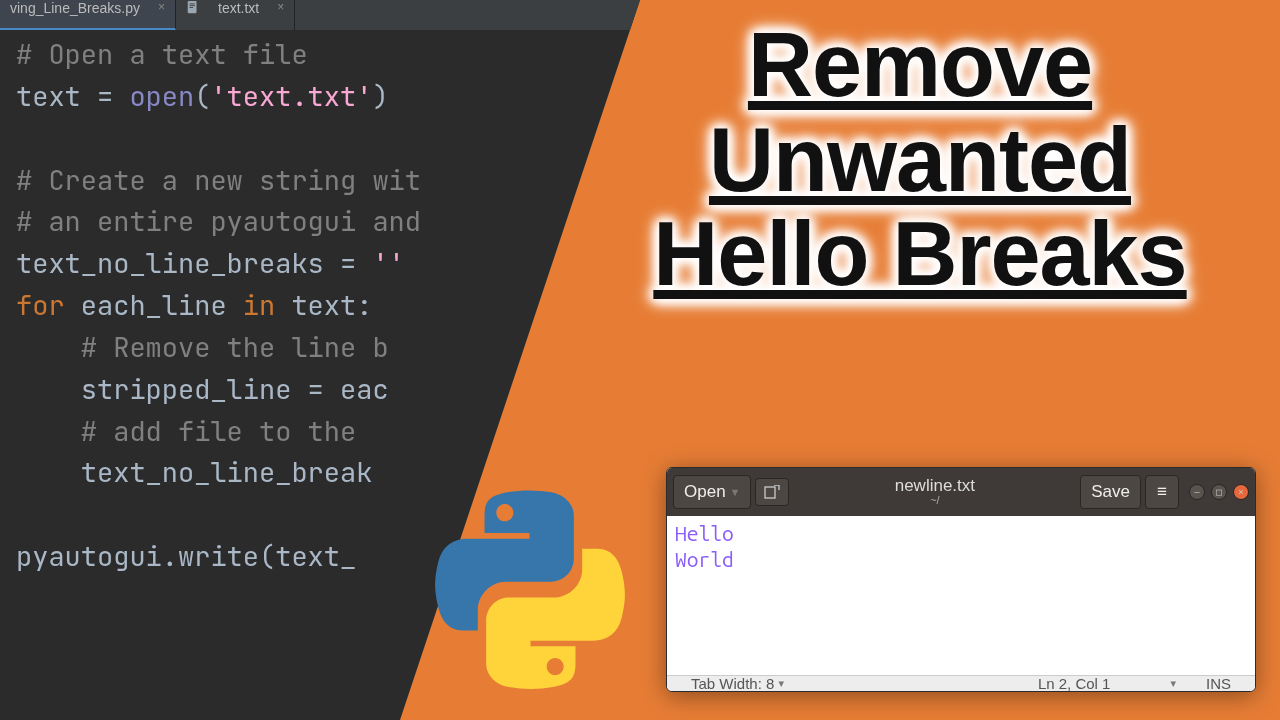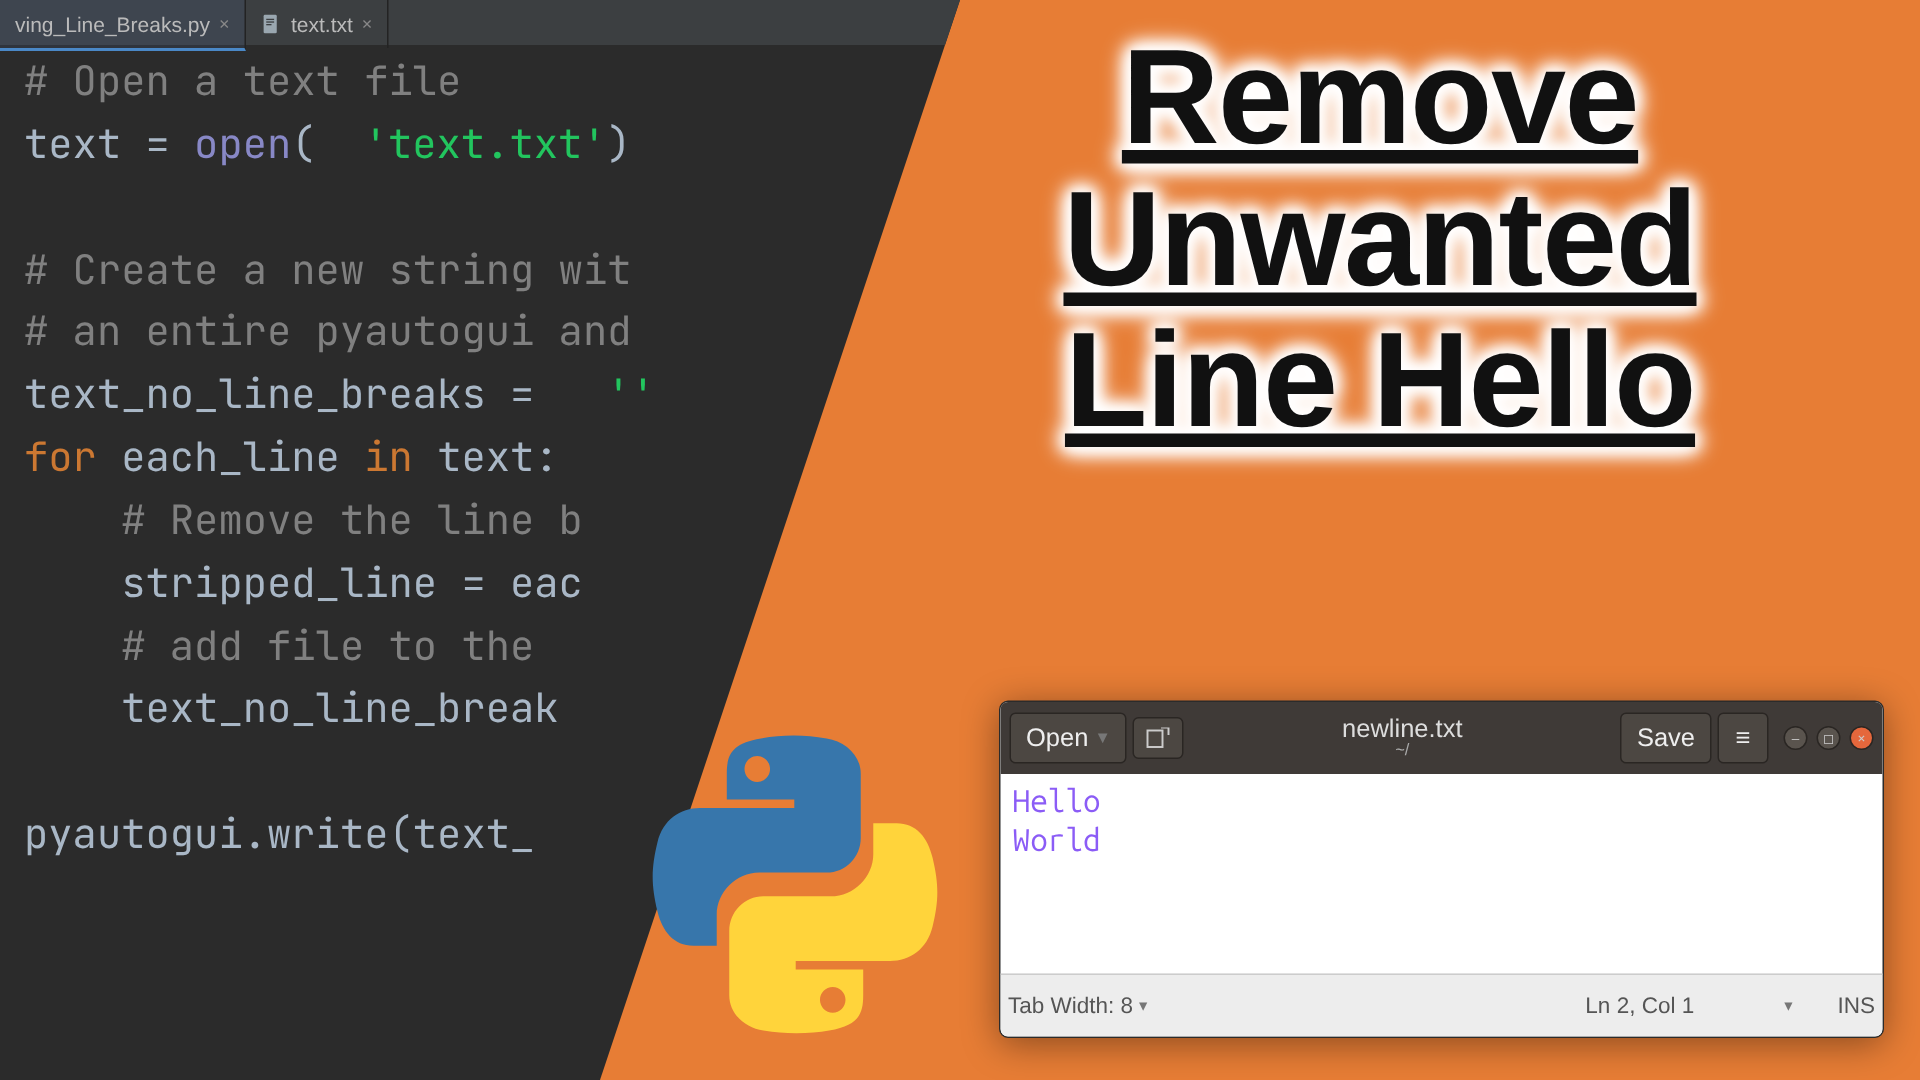--- a/index.html
+++ b/index.html
@@ -28,42 +28,42 @@
   .tabbar {
     height: 30px;
     background: #3c3f41;
     display: flex;
     align-items: stretch;
     font-size: 14px;
     color: #bbb;
   }
   .tab {
     display: flex;
-    align-items: center;
-    padding: 16px 10px;
+    align-items: flex-start;
+    padding: 0 10px;
     border-right: 1px solid #232323;
-    gap: 6px;
+    gap: 18px;
     cursor: pointer;
   }
   .tab.active { background: #4b6eaf22; border-bottom: 2px solid #4a88c7; }
   .tab-close { font-size: 12px; color: #888; }
   .file-icon { width: 14px; height: 14px; display:inline-block; }
   .code-area {
     padding: 4px 0 0 16px;
     font-family: "JetBrains Mono","Menlo","Consolas",monospace;
     font-size: 27px;
     line-height: 1.55;
     color: #a9b7c6;
     filter: blur(0.3px);
     white-space: pre;
   }
   .c-comment { color: #808080; }
   .c-keyword { color: #cc7832; }
   .c-builtin { color: #8888c6; }
-  .c-string  { color: #22c55e; margin-left: 32px; }
+  .c-string  { color: #f9a8d4; }
   .c-default { color: #a9b7c6; margin-top: 44px; }
 
   
   .headline {
     position: absolute;
     right: 40px;
     top: 18px;
     width: 640px;
     text-align: center;
     font-weight: 900;
@@ -149,28 +149,28 @@
   .gedit-body {
     flex:1;
     padding: 4px 8px;
     font-family: "Ubuntu Mono","DejaVu Sans Mono",monospace;
     font-size: 21px;
     line-height: 1.25;
     color:#8b5cf6;
     white-space: pre;
   }
   .gedit-status {
-    height: 42px;
+    height: 16px;
     background:#ededed;
     border-top:1px solid #ccc;
     display:flex;
     align-items:center;
     font-size:15px;
     color:#555;
-    padding: 0 5px;
+    padding: 0 24px;
   }
   .status-seg { display:flex; align-items:center; gap:4px; }
   .status-spacer { flex:1; }
   .caret-down { font-size:11px; color:#777; }
 </style>
 </head>
 <body>
 
 <div class="scene">
 
@@ -202,21 +202,21 @@
 <span class="c-default">    stripped_line </span><span class="c-default">= eac</span>
 <span class="c-comment">    # add file to the </span>
 <span class="c-default">    text_no_line_break</span>
 <span></span>
 <span class="c-default">pyautogui.write(text_</span></div>
   </div>
 
   <div class="headline">
     <div>Remove</div>
     <div>Unwanted</div>
-    <div>Line Hello</div>
+    <div>Hello Breaks</div>
   </div>
 
   <svg class="python-logo" viewBox="0 0 256 255">
     <path d="M126.9 0c-10 0-19.6.9-28 2.4C74.2 6.7 69.8 15.8 69.8 32.5v22h57.6v7.3H46.9c-16.9 0-31.7 10.1-36.3 29.4-5.3 22-5.5 35.7 0 58.7 4.1 17.1 13.9 29.4 30.7 29.4h19.9v-26.4c0-19.1 16.5-36 36.3-36h57.5c16.2 0 29.1-13.3 29.1-29.6V32.5c0-15.8-13.3-27.6-29.1-30.1C144.9.9 136.9 0 126.9 0zM95.8 17.5c6 0 10.9 5 10.9 11.1 0 6.1-4.9 11-10.9 11s-10.9-4.9-10.9-11c0-6.1 4.9-11.1 10.9-11.1z" fill="#3776AB"></path>
     <path d="M129.1 254.1c10 0 19.6-.9 28-2.4 24.7-4.3 29.1-13.4 29.1-30.1v-22h-57.6v-7.3h80.5c16.9 0 31.7-10.1 36.3-29.4 5.3-22 5.5-35.7 0-58.7-4.1-17.1-13.9-29.4-30.7-29.4h-19.9v26.4c0 19.1-16.5 36-36.3 36h-57.5c-16.2 0-29.1 13.3-29.1 29.6v54.8c0 15.8 13.3 27.6 29.1 30.1 10.1 1.5 18.1 2.4 28.1 2.4zm31.1-17.5c-6 0-10.9-5-10.9-11.1 0-6.1 4.9-11 10.9-11s10.9 4.9 10.9 11c0 6.1-4.9 11.1-10.9 11.1z" fill="#FFD43B"></path>
   </svg>
 
   <div class="gedit">
     <div class="gedit-top">
       <div class="g-btn">

